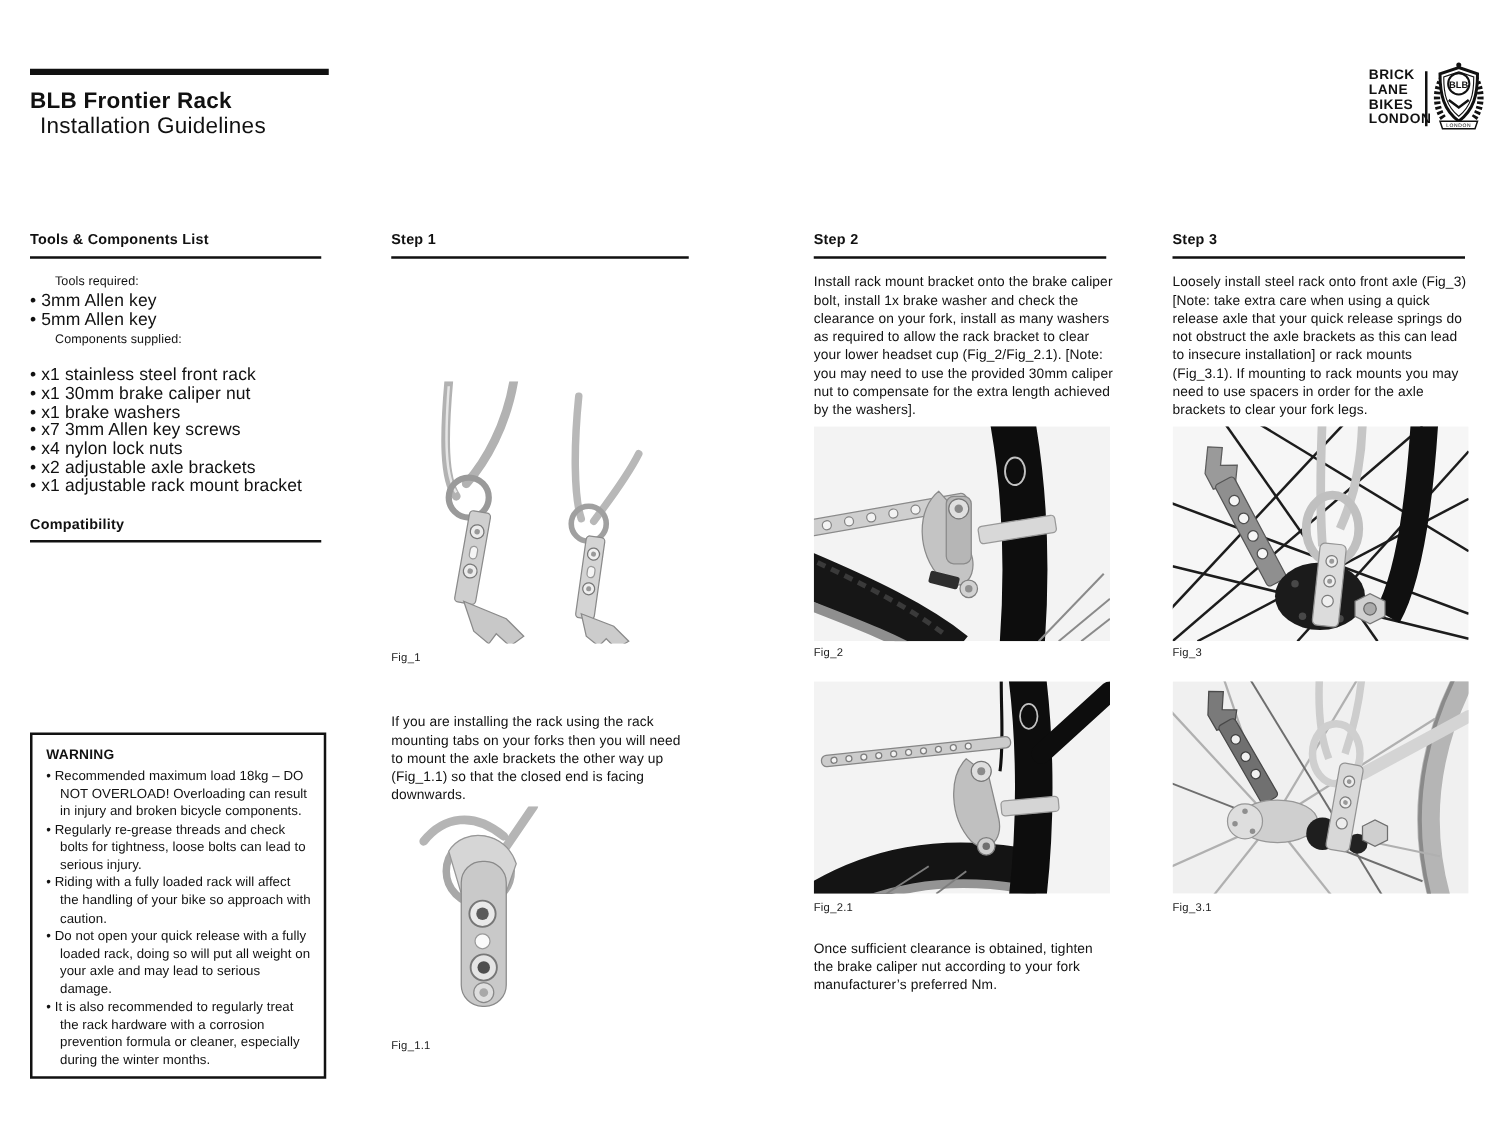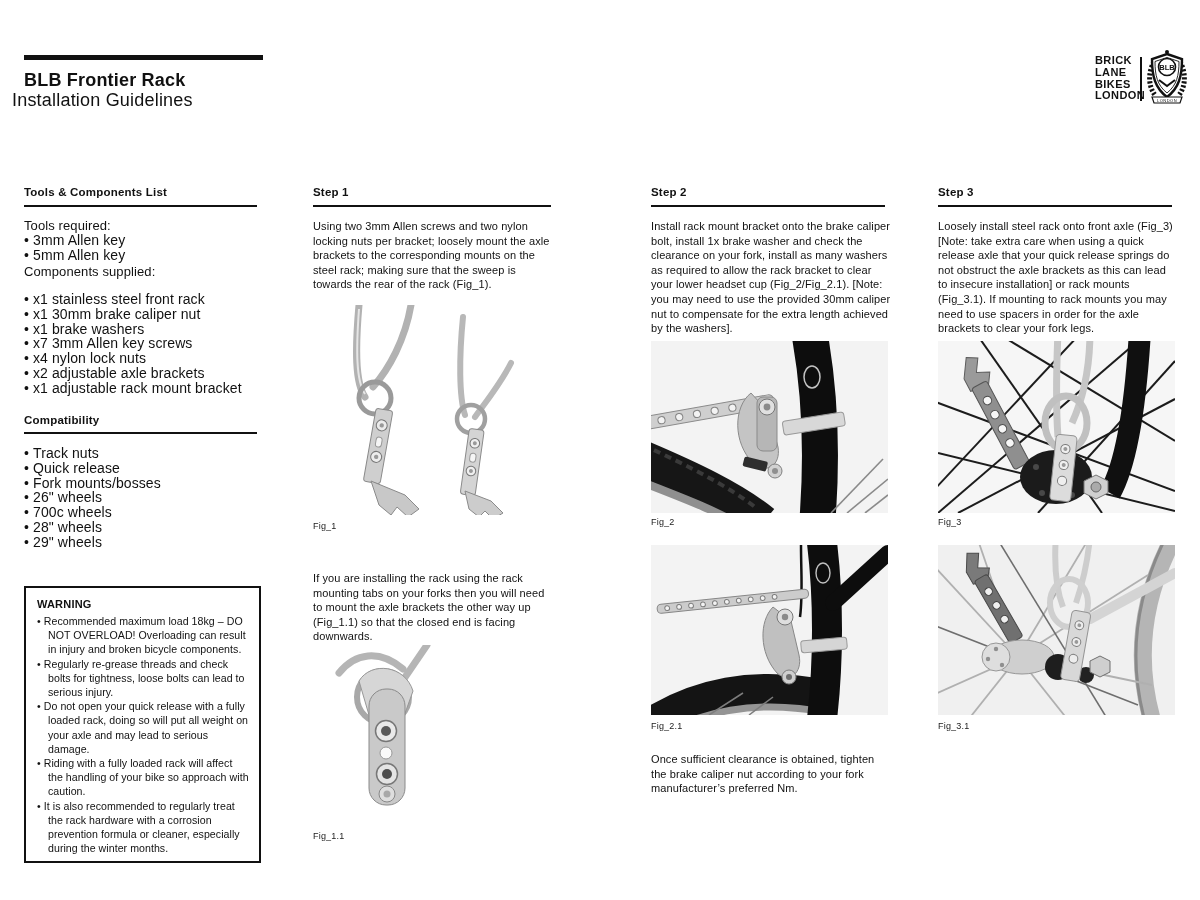--- a/index.html
+++ b/index.html
@@ -8,21 +8,21 @@
     position:relative; width:1200px; height:900px; background:#fff;
     font-family:"Liberation Sans", sans-serif; color:#111; overflow:hidden;
   }
   .abs { position:absolute; }
   .top-rule { background:#111; height:5px; }
   .title1 { font-size:18px; font-weight:bold; letter-spacing:.2px; }
   .title2 { font-size:18px; font-weight:normal; letter-spacing:.2px; }
   .col-head { font-size:11.5px; font-weight:bold; letter-spacing:.2px; }
   .head-rule { background:#111; height:2px; }
   .body-text { font-size:11px; line-height:14.6px; letter-spacing:.1px; }
-  .label-line { font-size:13px; line-height:14.8px; letter-spacing:.1px; }
+  .label-line { font-size:10px; line-height:14.8px; letter-spacing:.1px;margin-left:20px; }
   ul.blist { list-style:none; font-size:14px; line-height:14.8px; letter-spacing:.1px; }
   ul.blist li { padding-left:11px; text-indent:-11px; }
   ul.blist li::before { content:"\2022\00a0"; }
   .caption { font-size:9px; color:#222; letter-spacing:.2px; }
   .warning-box { border:2px solid #111; padding:10px 9px 0 11px; }
   .warning-title { font-size:11px; font-weight:bold; margin-bottom:4px; letter-spacing:.2px; }
   .warning-box ul { list-style:none; font-size:10.6px; line-height:14.2px; letter-spacing:.05px; }
   .warning-box ul li { padding-left:11px; text-indent:-11px; }
   .warning-box ul li::before { content:"\2022\00a0"; }
   .logo-text { font-size:11px; font-weight:bold; line-height:11.8px; letter-spacing:.4px; }
@@ -30,21 +30,21 @@
   .figure { overflow:hidden; }
   .figure svg { display:block; }
 </style>
 </head>
 <body>
 
 <div class="page">
 
   <div class="abs top-rule" style="left:24px; top:55px; width:239px;"></div>
   <div class="abs title1" style="left:24px; top:70px;">BLB Frontier Rack</div>
-  <div class="abs title2" style="left:12px; top:90px;">Installation Guidelines</div>
+  <div class="abs title2" style="left:32px; top:90px;">Installation Guidelines</div>
 
   <div class="abs logo-text" style="left:1095px; top:55px;">
     <div>BRICK</div>
     <div>LANE</div>
     <div>BIKES</div>
     <div>LONDON</div>
   </div>
   <div class="abs logo-divider" style="left:1140px; top:57px; height:44px;"></div>
   <div class="abs" style="left:1146px; top:49px;">
     <svg width="42" height="58" viewBox="0 0 42 58">
@@ -76,44 +76,34 @@
     <li>x1  30mm brake caliper nut</li>
     <li>x1  brake washers</li>
     <li>x7  3mm Allen key screws</li>
     <li>x4  nylon lock nuts</li>
     <li>x2  adjustable axle brackets</li>
     <li>x1  adjustable rack mount bracket</li>
   </ul>
 
   <div class="abs col-head" style="left:24px; top:414px;">Compatibility</div>
   <div class="abs head-rule" style="left:24px; top:432px; width:233px;"></div>
-  <ul class="abs blist" style="left:24px; top:446px; width:235px;">
-    <li>Track nuts</li>
-    <li>Quick release</li>
-    <li>Fork mounts/bosses</li>
-    <li>26" wheels</li>
-    <li>700c wheels</li>
-    <li>28" wheels</li>
-    <li>29" wheels</li>
-  </ul>
 
   <div class="abs warning-box" style="left:24px; top:586px; width:237px; height:277px;">
     <div class="warning-title">WARNING</div>
     <ul>
       <li>Recommended maximum load 18kg – DO NOT OVERLOAD! Overloading can result in injury and broken bicycle components.</li>
       <li>Regularly re-grease threads and check bolts for tightness, loose bolts can lead to serious injury.</li>
+      <li>Riding with a fully loaded rack will affect the handling of your bike so approach with caution.</li>
       <li>Do not open your quick release with a fully loaded rack, doing so will put all weight on your axle and may lead to serious damage.</li>
-      <li>Riding with a fully loaded rack will affect the handling of your bike so approach with caution.</li>
       <li>It is also recommended to regularly treat the rack hardware with a corrosion prevention formula or cleaner, especially during the winter months.</li>
     </ul>
   </div>
 
   <div class="abs col-head" style="left:313px; top:186px;">Step 1</div>
   <div class="abs head-rule" style="left:313px; top:205px; width:238px;"></div>
-  <div class="abs body-text" style="left:313px; top:219px; width:242px;">Using two 3mm Allen screws and two nylon locking nuts per bracket; loosely mount the axle brackets to the corresponding mounts on the steel rack; making sure that the sweep is towards the rear of the rack (Fig_1).</div>
 
   <div class="abs figure" style="left:313px; top:305px; width:238px; height:210px;">
     <svg width="238" height="210" viewBox="0 0 238 210">
       <path d="M46,0 C42,45 42,78 52,92" stroke="#b2b2b2" stroke-width="7" fill="none" stroke-linecap="round"></path>
       <path d="M98,0 C92,35 76,64 60,82" stroke="#b2b2b2" stroke-width="7" fill="none" stroke-linecap="round"></path>
       <path d="M46,4 C43,45 43,76 52,89" stroke="#e6e6e6" stroke-width="2" fill="none"></path>
       <circle cx="62" cy="93" r="16" stroke="#9a9a9a" stroke-width="5" fill="none"></circle>
       <g transform="rotate(10 64 150)">
         <rect x="55" y="104" width="17" height="74" rx="3" fill="#cfcfcf" stroke="#8a8a8a"></rect>
         <circle cx="63.5" cy="120" r="5.5" fill="#ececec" stroke="#777"></circle>

